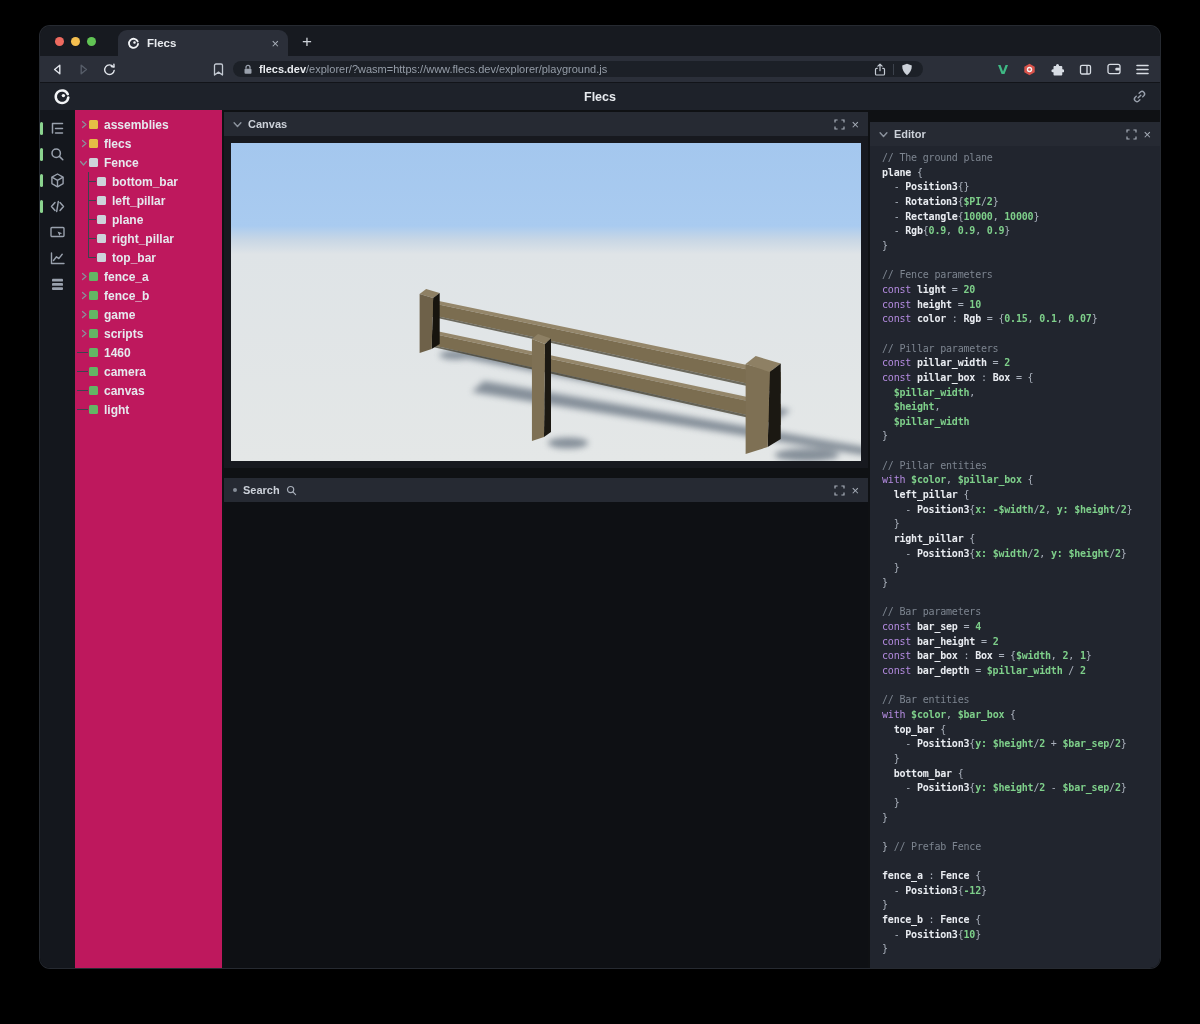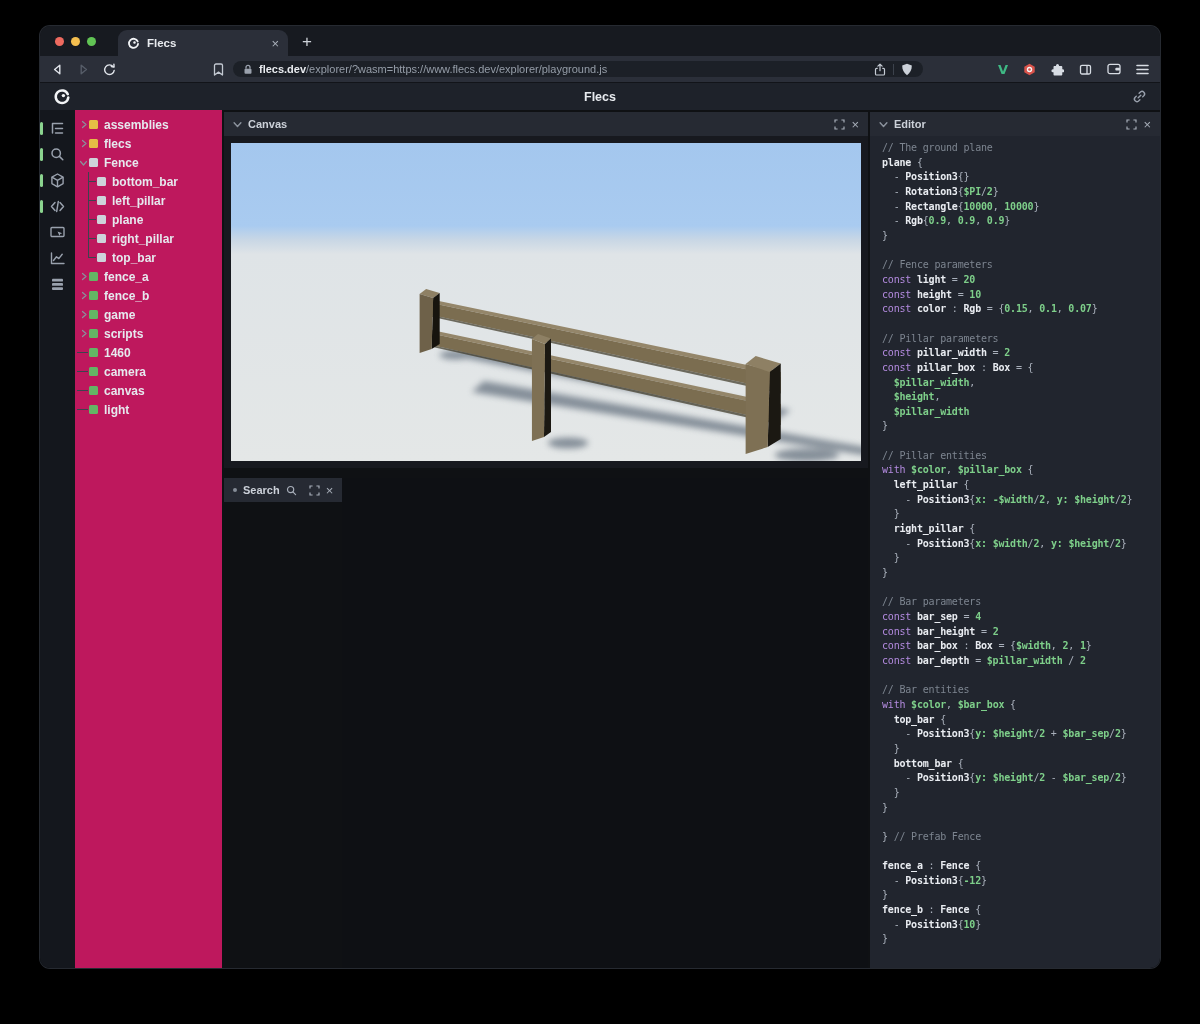--- a/index.html
+++ b/index.html
@@ -57,21 +57,21 @@
     justify-content:center; color:#8a919c; flex:none; }
   .sq { width:9px; height:9px; border-radius:1.5px; margin-right:6px; flex:none; }
   .sq.yellow{background:#e5be45}.sq.green{background:#64b564}.sq.white{background:#ced3da}
   .conn { width:18px; height:19px; position:relative; flex:none; }
   .conn::before { content:""; position:absolute; left:9px; top:0; height:19px; border-left:1px solid #3c434e; }
   .conn.ell::before { height:10px; }
   .conn::after { content:""; position:absolute; left:9px; top:9px; width:8px; border-top:1px solid #3c434e; }
   .dash { width:11px; margin-left:-2px; margin-right:1px; border-top:1px solid #3c434e; flex:none; }
 
   .midcol { flex:1; display:flex; flex-direction:column; margin:2px 2px 0 2px; min-width:0; }
-  .editorcol { width:290px; flex:none; display:flex; flex-direction:column; margin-top:2px; }
+  .editorcol { width:290px; flex:none; display:flex; flex-direction:column; margin-top:12px; }
 
   .panel-header { height:24px; background:#262a33; display:flex; align-items:center;
     padding:0 9px; gap:6px; flex:none; }
   .panel-title { font-size:11px; font-weight:700; color:#ccd1d9; }
   .ph-sp { flex:1; }
   .ph-icon { color:#a7aeb9; display:flex; align-items:center; }
   .ph-close { font-size:13px; color:#a7aeb9; line-height:1; }
   .pchev { color:#8a919c; display:flex; }
   .searchdot { width:4px; height:4px; border-radius:50%; background:#868d98; }
 
@@ -439,21 +439,21 @@
             </g>
             <g>
               <polygon points="513,221 523,213 548,220.5 537,229" fill="#8e8064"></polygon>
               <polygon points="537,229 548,220.5 548,296 535,304" fill="#1b1812"></polygon>
               <polygon points="513,221 537,229 535,304 513,311" fill="#7e7054"></polygon>
             </g>
           </svg>
         </div>
       </div>
       <div class="canvas-gap"></div>
-      <div style="display:flex;flex:1;min-height:0">
+      <div style="display:flex;flex-direction:column;flex:1;min-height:0">
         <div class="panel-header">
           <span class="searchdot"></span>
           <span class="panel-title">Search</span>
           <span class="ph-icon">
             <svg width="11" height="11" viewBox="0 0 11 11">
                 <circle cx="4.6" cy="4.6" r="3.1" fill="none" stroke="currentColor" stroke-width="1.2"></circle>
                 <path d="M6.9 6.9l2.7 2.7" stroke="currentColor" stroke-width="1.2" stroke-linecap="round"></path>
               </svg>
           </span>
           <span class="ph-sp"></span>

